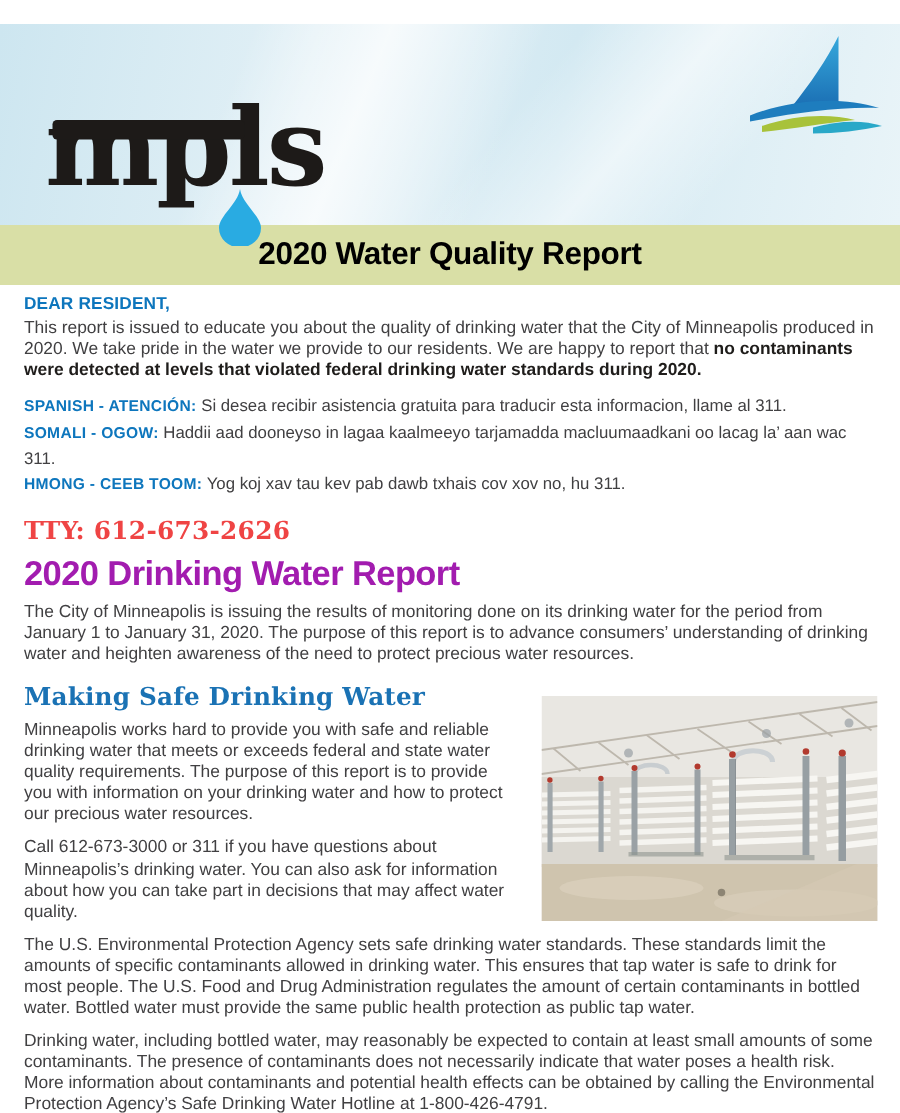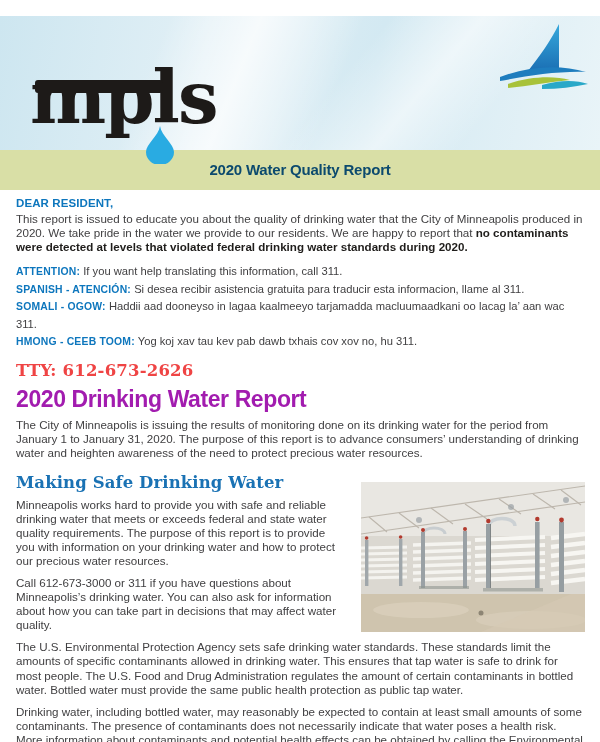--- a/index.html
+++ b/index.html
@@ -31,21 +31,21 @@
   .org-name { font-size:35px; font-weight:700; letter-spacing:-1.2px; color:#535255; line-height:1.0; }
   .org-dept { font-size:20px; font-weight:400; letter-spacing:0.2px; color:#535255; line-height:1.0; margin-top:3px; }
   .sailboat { position:absolute; left:498px; top:6px; }
 
   
   .banner {
     position:absolute; top:134px; left:0; width:600px; height:40px;
     background:#d9dfa6; text-align:center;
   }
   .banner-title {
-    font-size:15px; font-weight:700; color:#0c4a6e; line-height:40px; letter-spacing:-0.2px;
+    font-size:21px; font-weight:700; color:#000000; line-height:40px; letter-spacing:-0.2px;
   }
 
   
   .content { position:absolute; top:179px; left:16px; width:569px; }
   .body-p { font-size:11.6px; line-height:14.1px; color:#414042; margin-bottom:8px; }
   .body-p b, .bold-dark { font-weight:700; color:#1f1d1b; }
 
   .salutation { color:#0d76bd; font-weight:700; font-size:11.5px; letter-spacing:0.1px; margin:2px 0 3px; }
 
   .lang-block { margin:9px 0 2px; }
@@ -106,21 +106,20 @@
     <div class="banner-title">2020 Water Quality Report</div>
   </div>
 
   <div class="content">
 
     <div class="salutation">DEAR RESIDENT,</div>
 
     <p class="body-p"><span>This report is issued to educate you about the quality of drinking water that the City of Minneapolis produced in 2020. We take pride in the water we provide to our residents.  We are happy to report that </span><span class="bold-dark">no contaminants were detected at levels that violated federal drinking water standards during 2020.</span></p>
 
     <div class="lang-block">
-      <div class="lang-line"><span class="lang-label">ATTENTION:</span> <span>If you want help translating this information, call 311.</span></div>
       <div class="lang-line"><span class="lang-label">SPANISH - ATENCIÓN:</span> <span>Si desea recibir asistencia gratuita para traducir esta informacion, llame al 311.</span></div>
       <div class="lang-line"><span class="lang-label">SOMALI - OGOW:</span> <span>Haddii aad dooneyso in lagaa kaalmeeyo tarjamadda macluumaadkani oo lacag la’ aan wac 311.</span></div>
       <div class="lang-line"><span class="lang-label">HMONG - CEEB TOOM:</span> <span>Yog koj xav tau kev pab dawb txhais cov xov no, hu 311.</span></div>
     </div>
 
     <div class="tty-line">TTY: 612-673-2626</div>
 
     <h1 class="report-heading">2020 Drinking Water Report</h1>
     <p class="body-p">The City of Minneapolis is issuing the results of monitoring done on its drinking water for the period from January 1 to January 31, 2020. The purpose of this report is to advance consumers’ understanding of drinking water and heighten awareness of the need to protect precious water resources.</p>
 

